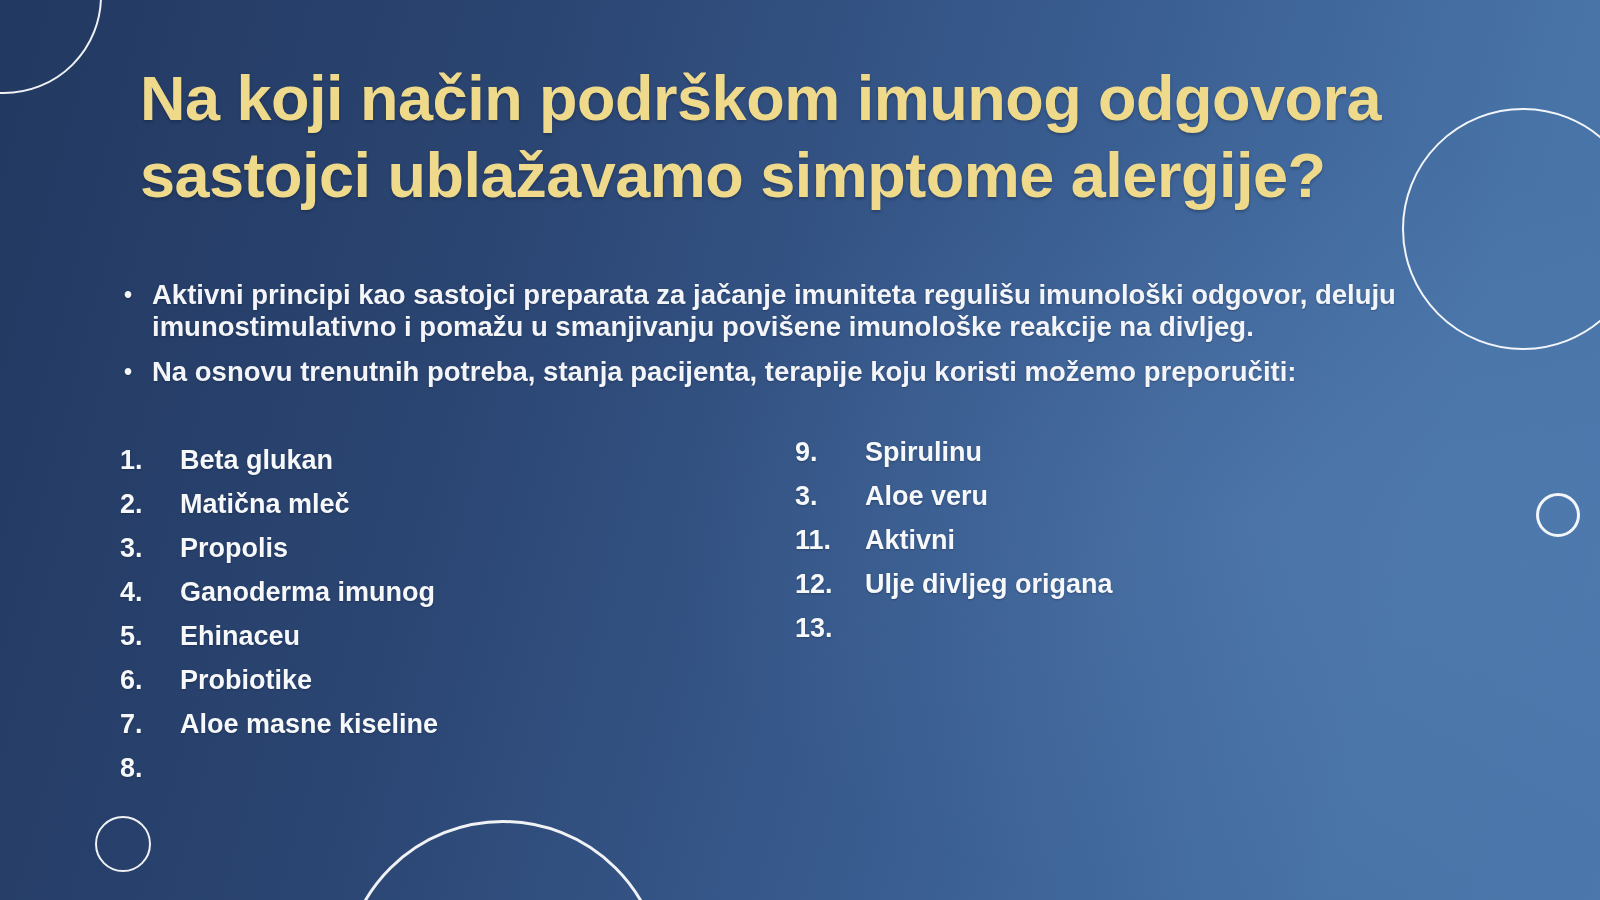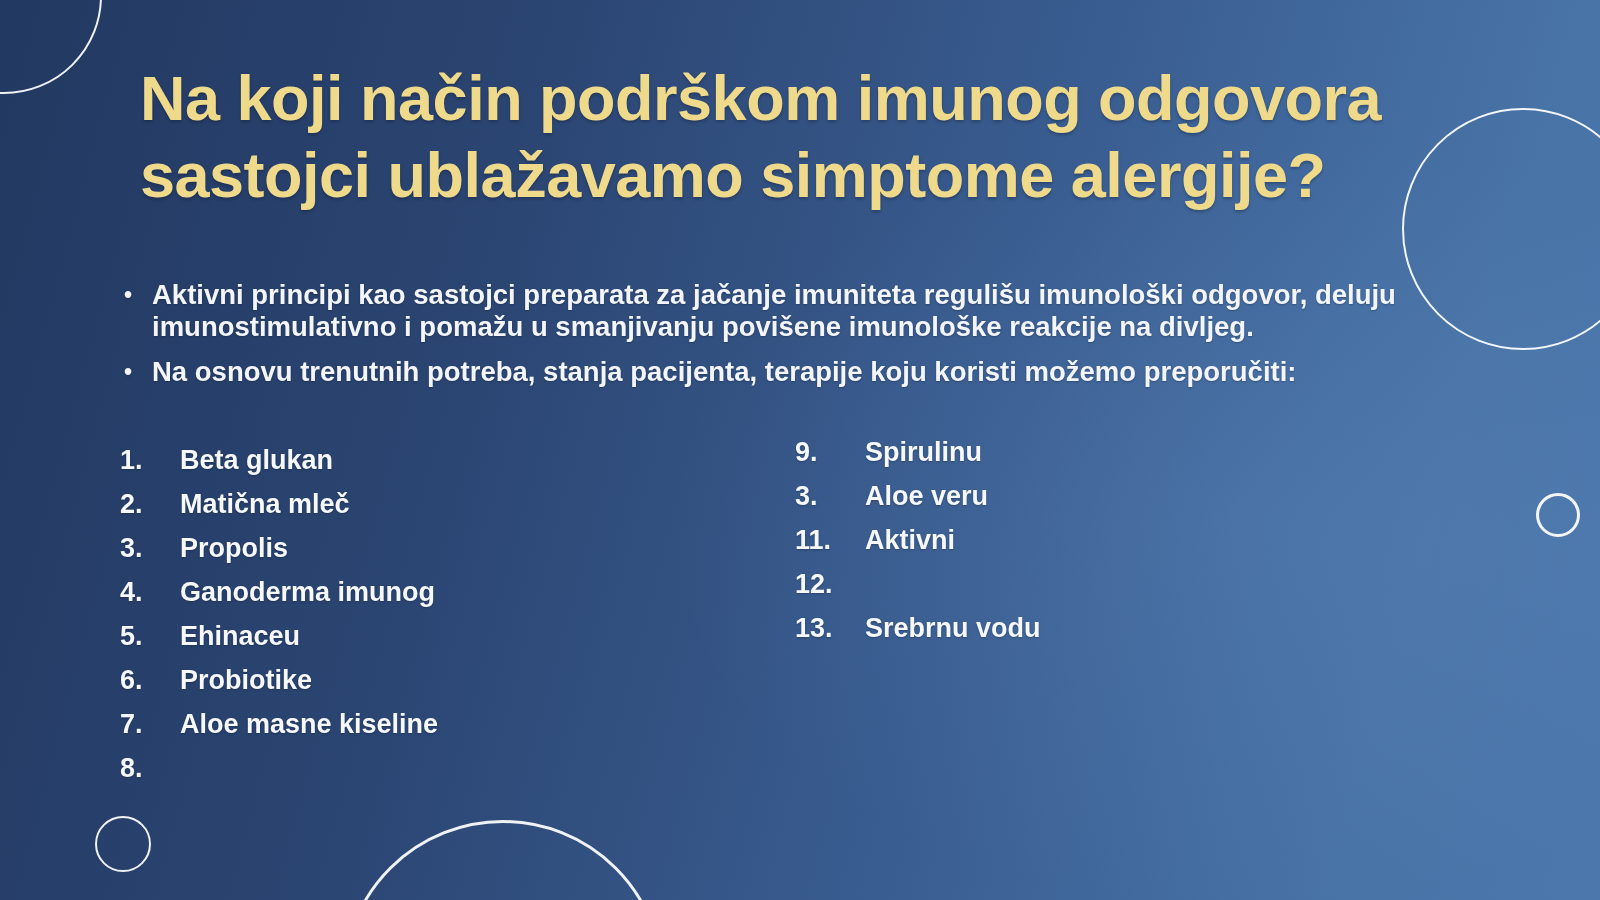--- a/index.html
+++ b/index.html
@@ -144,20 +144,20 @@
     <div class="item">
       <span class="num">3.</span>
       <span class="lbl">Aloe veru</span>
     </div>
     <div class="item">
       <span class="num">11.</span>
       <span class="lbl">Aktivni</span>
     </div>
     <div class="item">
       <span class="num">12.</span>
+      <span class="lbl">Ulje divljeg origana</span>
     </div>
     <div class="item">
       <span class="num">13.</span>
-      <span class="lbl">Srebrnu vodu</span>
     </div>
   </div>
 
 </div>
 
 </body></html>

